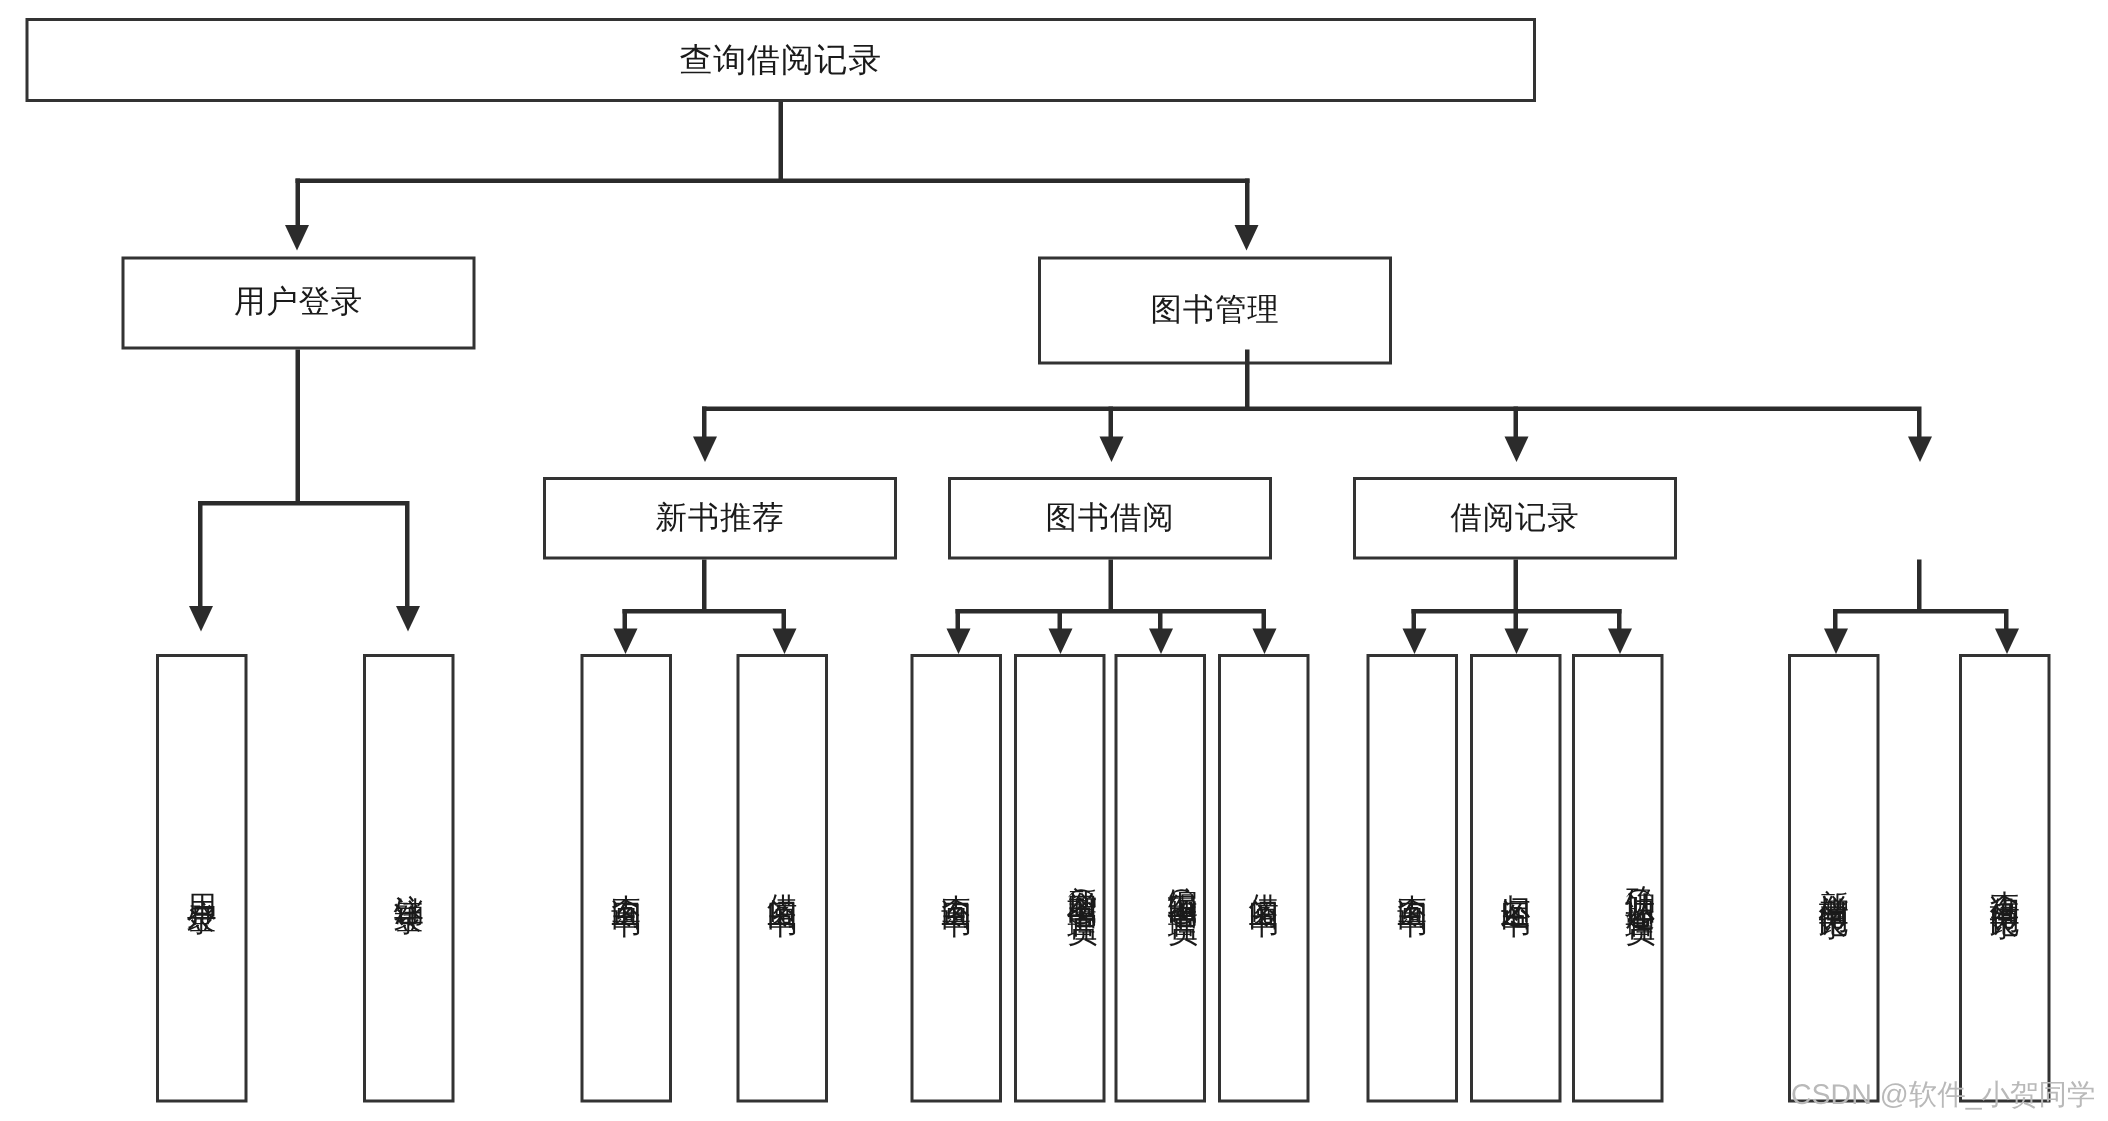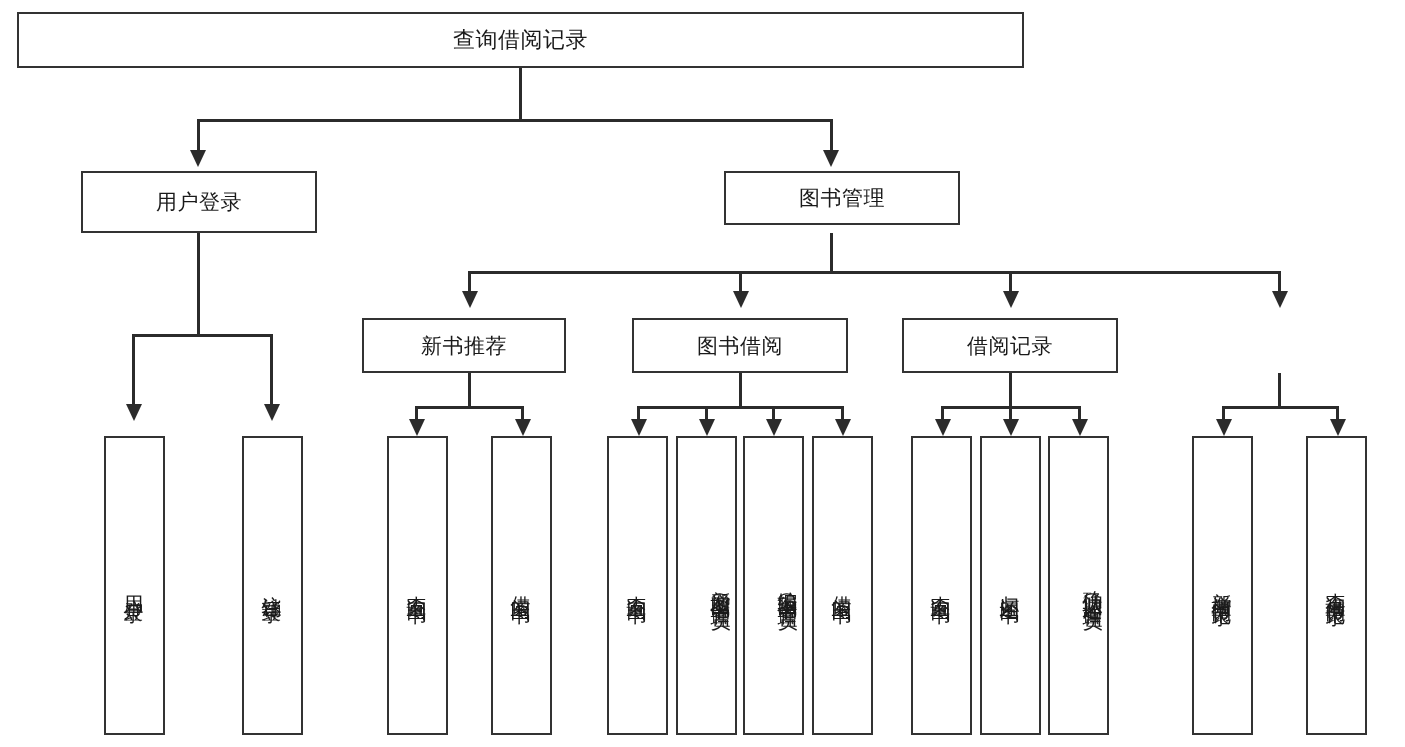--- a/index.html
+++ b/index.html
@@ -97,21 +97,21 @@
   <div class="edge-v" style="left:197px; top:119px; height:33px;"></div>
   <div class="arrow" style="left:190px; top:150px;"></div>
 
   <div class="edge-v" style="left:830px; top:119px; height:33px;"></div>
   <div class="arrow" style="left:823px; top:150px;"></div>
 
   <div class="node node-h" style="left:81px; top:171px; width:236px; height:62px;">
     <span>用户登录</span>
   </div>
 
-  <div class="node node-h" style="left:724px; top:171px; width:236px; height:54px;">
+  <div class="node node-h" style="left:692px; top:171px; width:236px; height:72px;">
     <span>图书管理</span>
   </div>
 
   <div class="edge-v" style="left:197px; top:233px; height:103px;"></div>
   <div class="edge-h" style="left:132px; top:334px; width:140px;"></div>
   <div class="edge-v" style="left:132px; top:334px; height:72px;"></div>
   <div class="arrow" style="left:126px; top:404px;"></div>
   <div class="edge-v" style="left:270px; top:334px; height:72px;"></div>
   <div class="arrow" style="left:264px; top:404px;"></div>
 
@@ -119,21 +119,21 @@
   <div class="edge-h" style="left:468px; top:271px; width:810px;"></div>
   <div class="edge-v" style="left:468px; top:271px; height:22px;"></div>
   <div class="arrow" style="left:462px; top:291px;"></div>
   <div class="edge-v" style="left:739px; top:271px; height:22px;"></div>
   <div class="arrow" style="left:733px; top:291px;"></div>
   <div class="edge-v" style="left:1009px; top:271px; height:22px;"></div>
   <div class="arrow" style="left:1003px; top:291px;"></div>
   <div class="edge-v" style="left:1278px; top:271px; height:22px;"></div>
   <div class="arrow" style="left:1272px; top:291px;"></div>
 
-  <div class="node node-h" style="left:362px; top:318px; width:204px; height:55px;">
+  <div class="node node-h" style="left:362px; top:318px; width:236px; height:55px;">
     <span>新书推荐</span>
   </div>
   <div class="node node-h" style="left:632px; top:318px; width:216px; height:55px;">
     <span>图书借阅</span>
   </div>
   <div class="node node-h" style="left:902px; top:318px; width:216px; height:55px;">
     <span>借阅记录</span>
   </div>
 
   <div class="edge-v" style="left:468px; top:373px; height:35px;"></div>
@@ -207,14 +207,15 @@
     <span class="vtext">确认归还（管理员）</span>
   </div>
 
   <div class="node node-v v-center" style="left:1192px; top:436px; width:61px; height:299px;">
     <span class="vtext">新增借阅记录</span>
   </div>
   <div class="node node-v v-center" style="left:1306px; top:436px; width:61px; height:299px;">
     <span class="vtext">查询借阅记录</span>
   </div>
 
+  <div id="watermark">CSDN @软件_小贺同学</div>
 
 </div>
 
 </body></html>

